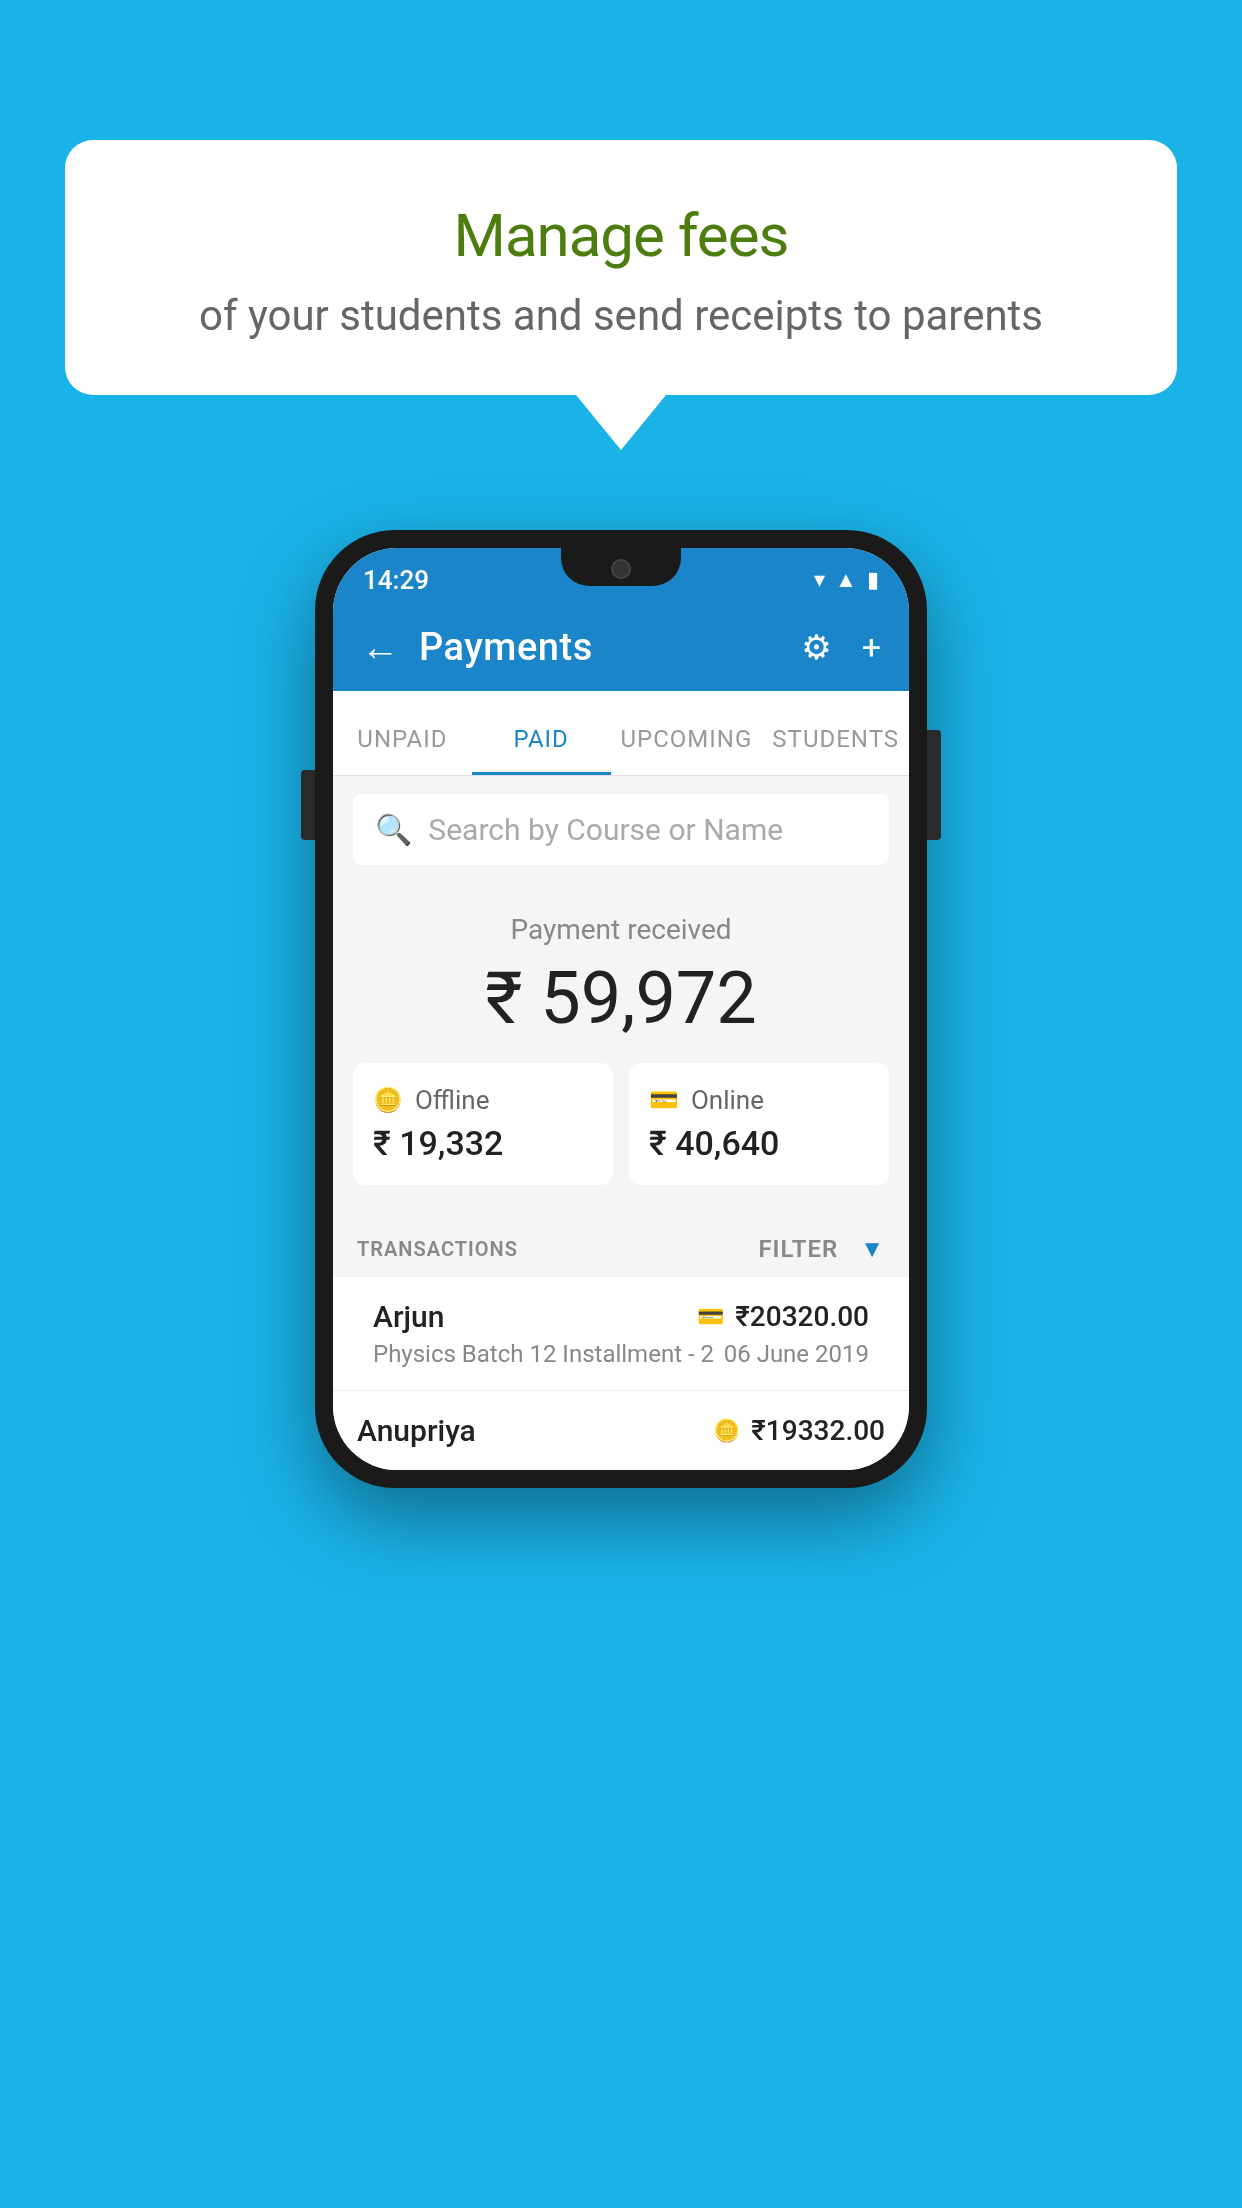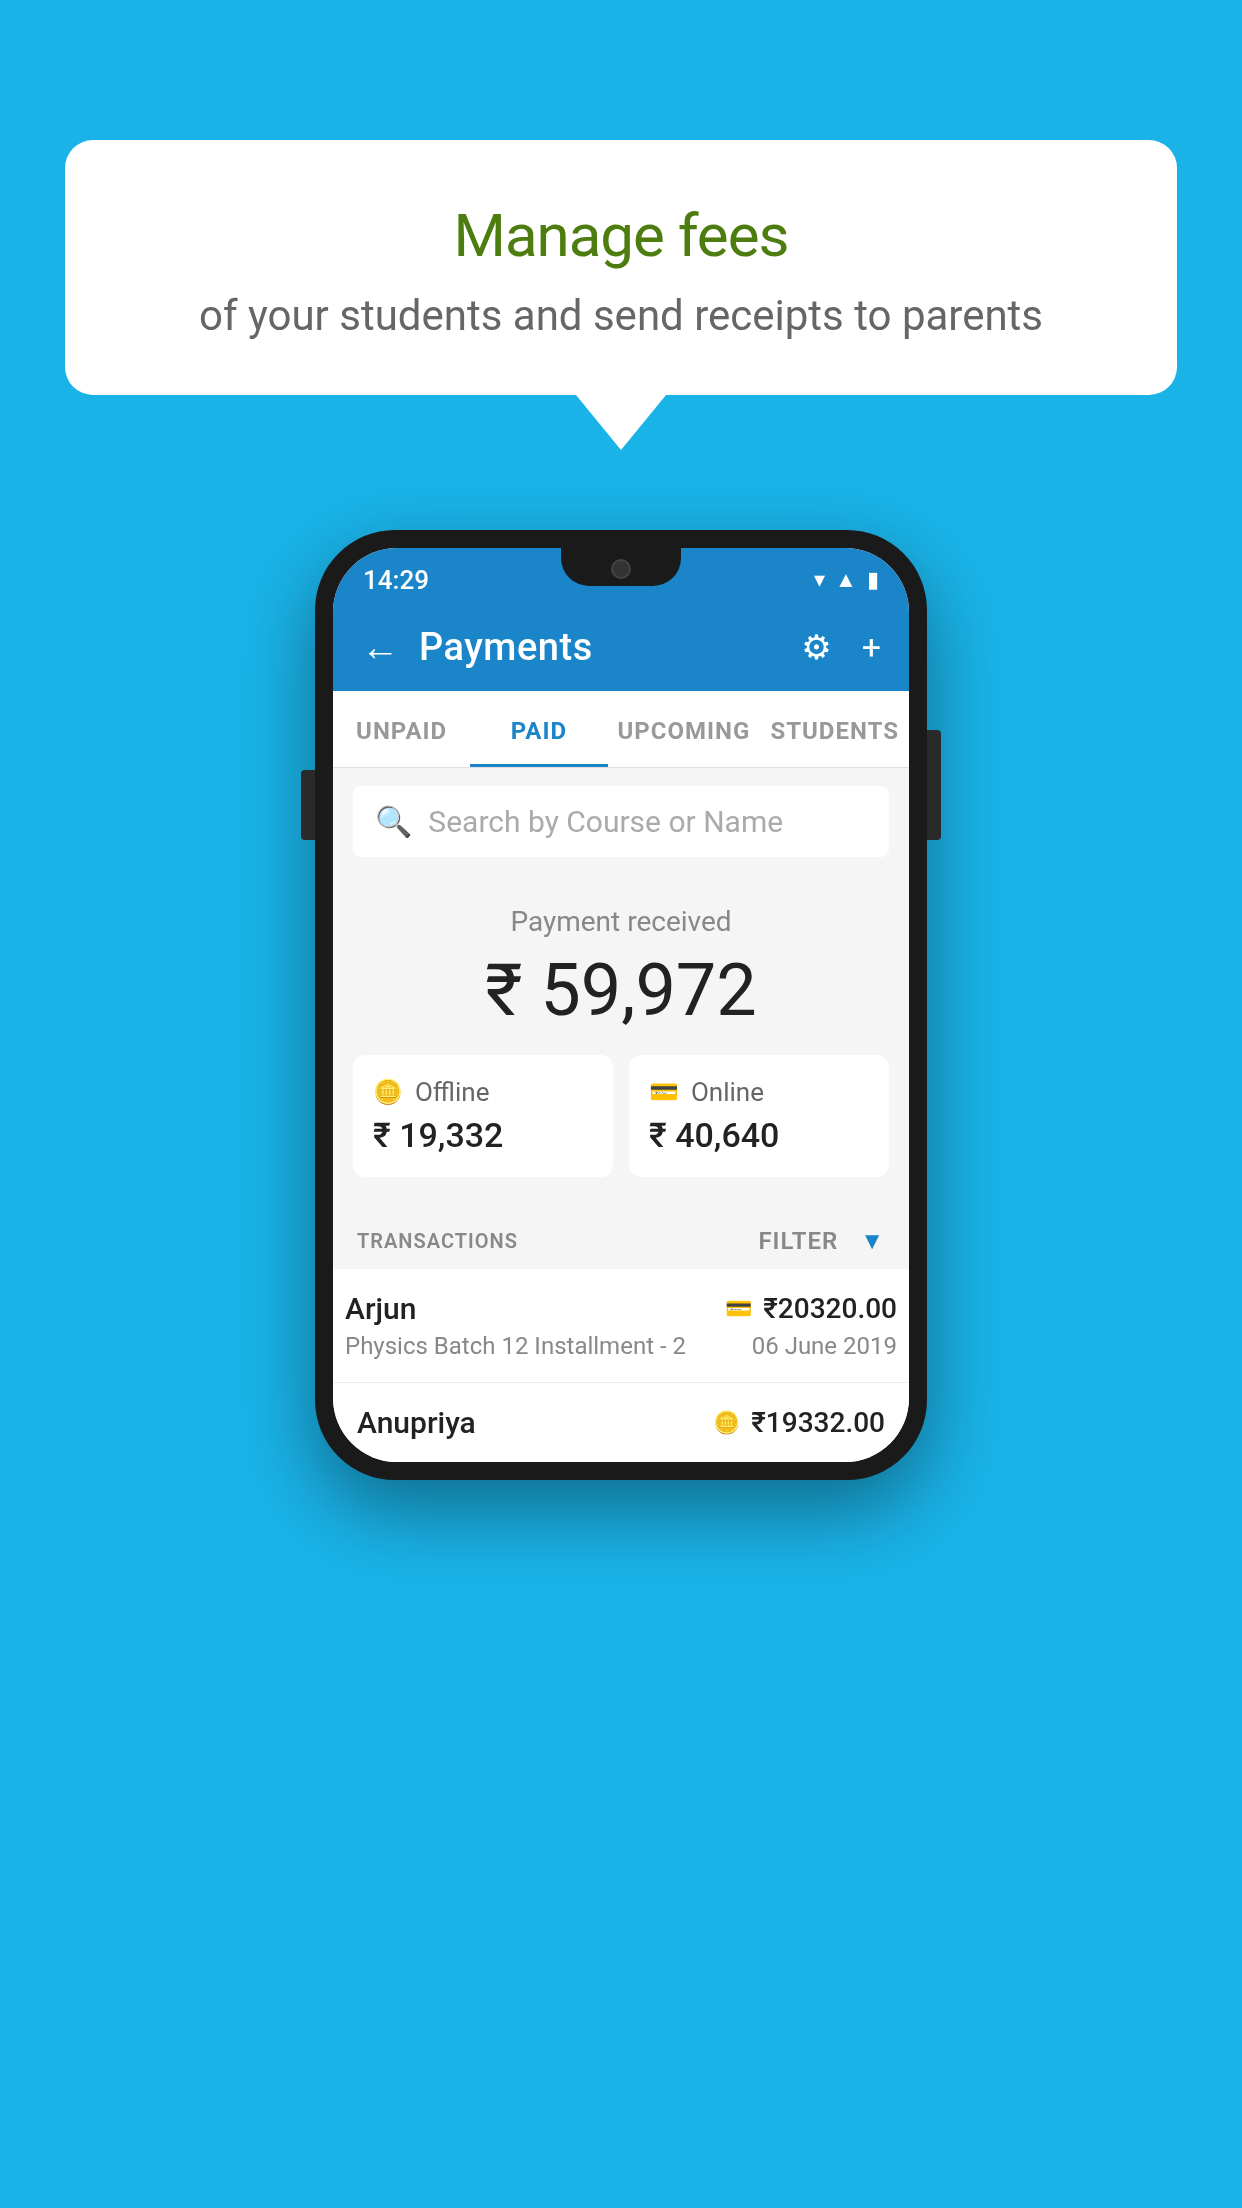--- a/index.html
+++ b/index.html
@@ -200,24 +200,25 @@
       background: white;
       display: flex;
       border-bottom: 1px solid #e0e0e0;
     }
 
     .tab-item {
       flex: 1;
       text-align: center;
       padding: 26px 10px 22px;
       font-size: 24px;
-      font-weight: 700;
+      font-weight: 400;
       color: #999999;
       letter-spacing: 1px;
       position: relative;
+      margin-top: 8px;
     }
 
     .tab-item.active {
       color: #1a85c8;
     }
 
     .tab-item.active::after {
       content: '';
       position: absolute;
       bottom: 0;
@@ -337,21 +338,21 @@
     }
 
     .filter-icon {
       color: #1a85c8;
       font-size: 24px;
     }
 
     
     .transaction-row {
       background: white;
-      padding: 22px 12px;
+      padding: 22px 40px;
       border-bottom: 1px solid #eeeeee;
     }
 
     .transaction-row-top {
       display: flex;
       justify-content: space-between;
       align-items: center;
       margin-bottom: 6px;
     }
 

